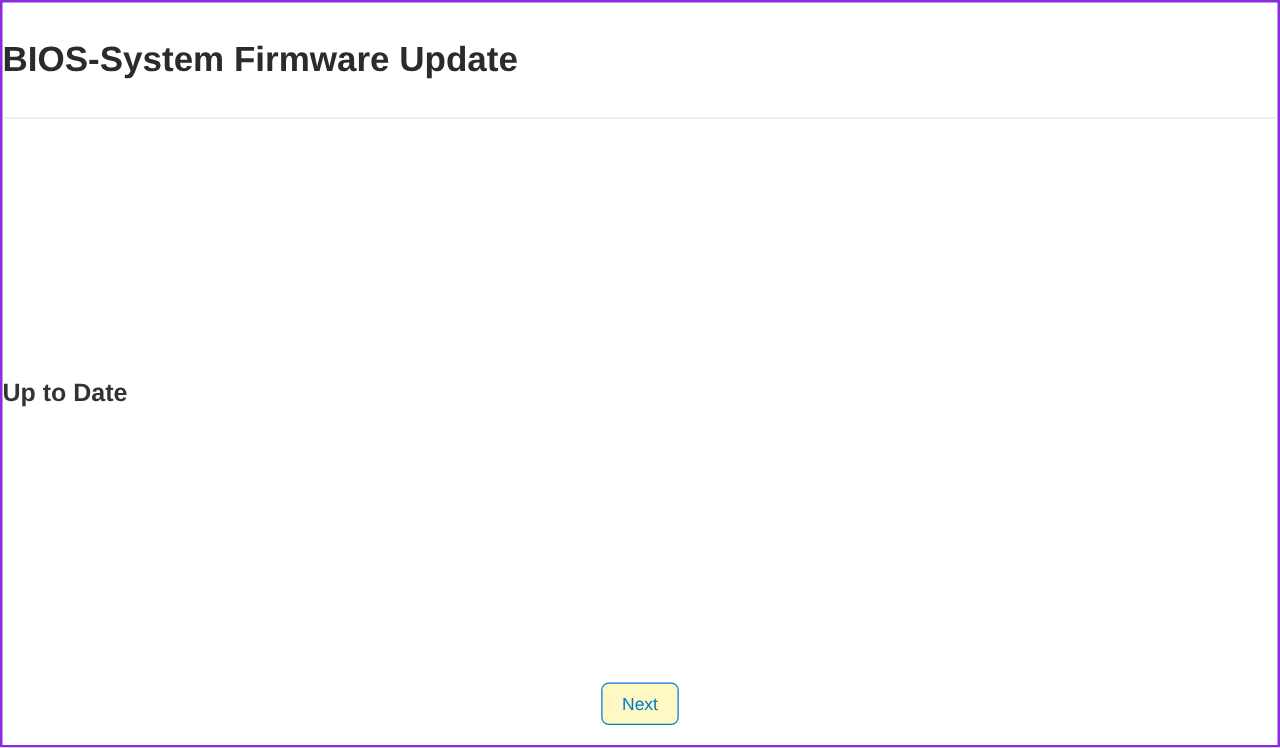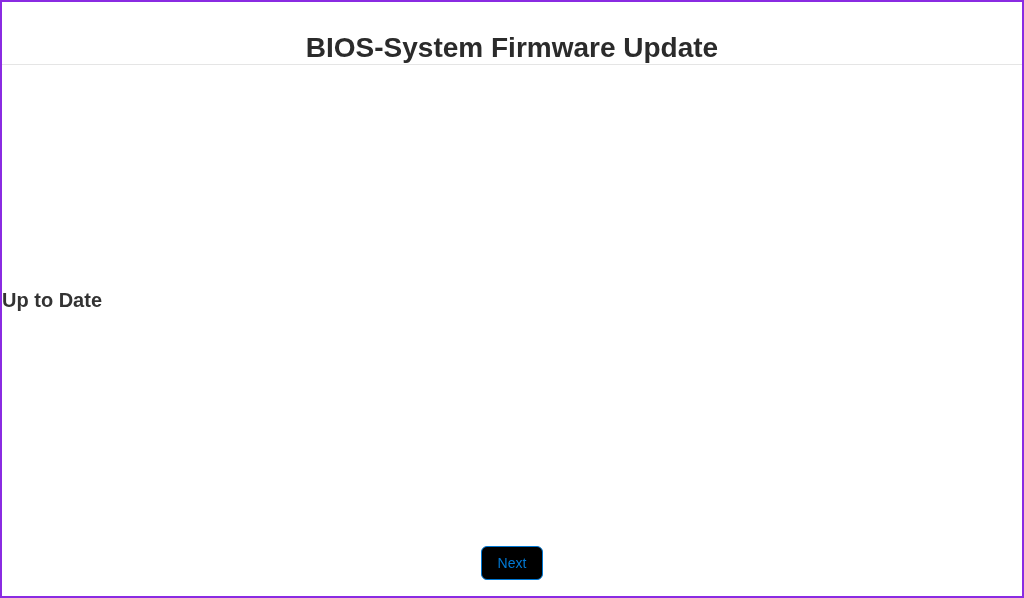--- a/index.html
+++ b/index.html
@@ -18,22 +18,23 @@
     .outer-frame {
       width: 1024px;
       height: 598px;
       border: 2px solid #8a2be2;
       background: #ffffff;
       display: flex;
       flex-direction: column;
     }
     .header {
       width: 100%;
-      text-align: center;
+      text-align: left;
       padding-top: 30px;
+      padding-bottom: 30px;
       border-bottom: 1px solid #e5e5e5;
     }
     .header h1 {
       font-size: 28px;
       font-weight: 700;
       color: #2b2b2b;
     }
     .content {
       flex: 1;
       display: flex;
@@ -46,21 +47,21 @@
       color: #333333;
     }
     .footer {
       width: 100%;
       display: flex;
       justify-content: center;
       padding-bottom: 16px;
       padding-top: 10px;
     }
     .next-button {
-      background: #000000;
+      background: #fef9c3;
       border: 1px solid #0078d4;
       color: #0078d4;
       font-size: 14px;
       padding: 8px 16px;
       border-radius: 6px;
       cursor: pointer;
       font-family: inherit;
     }
   </style>
 </head>

